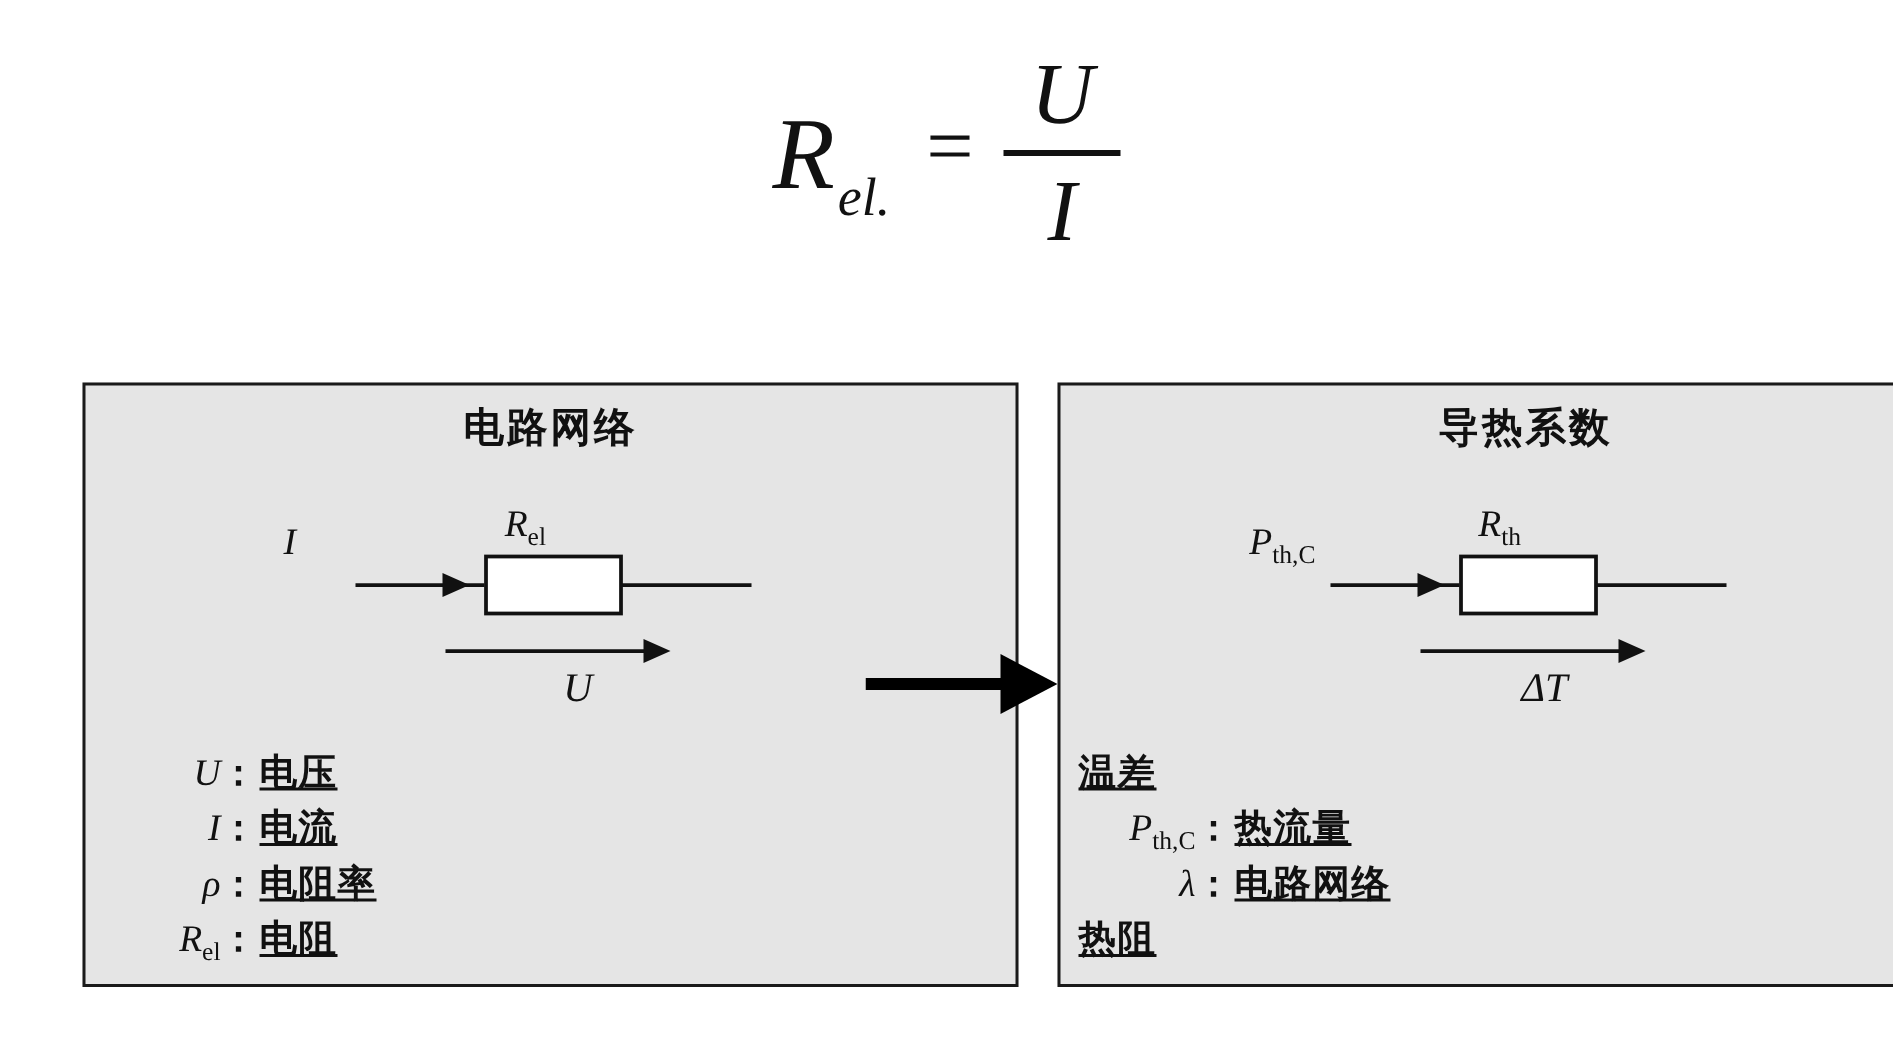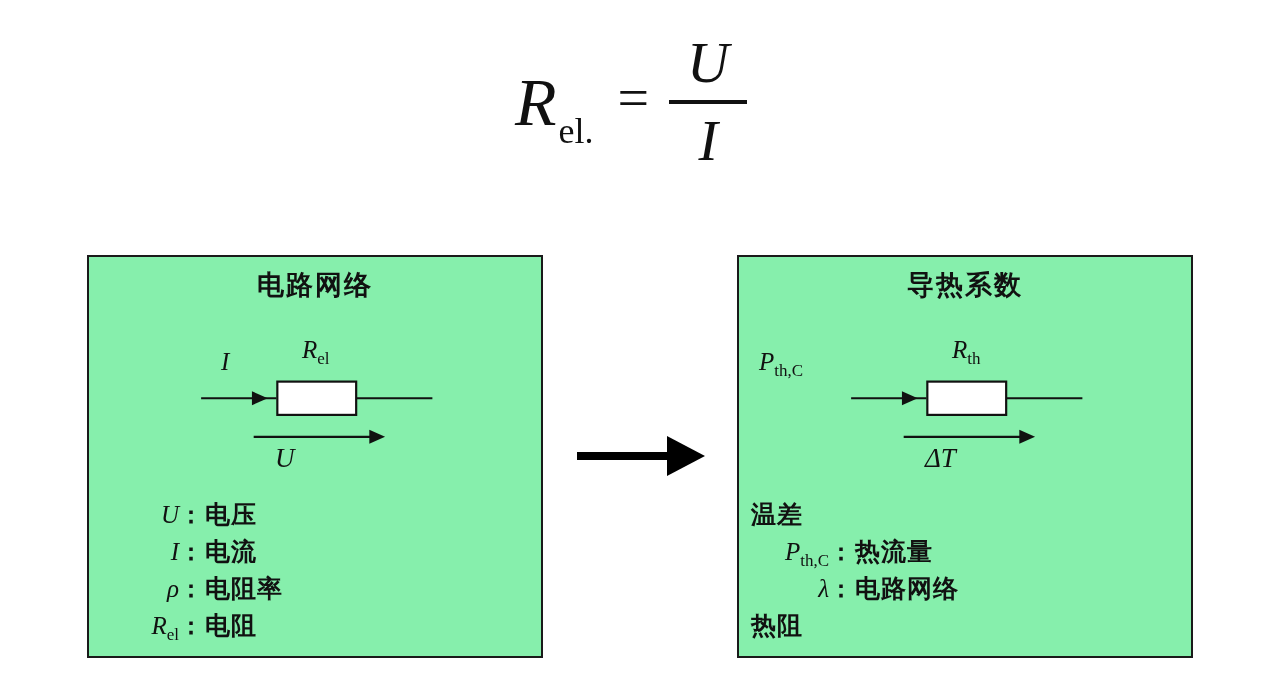--- a/index.html
+++ b/index.html
@@ -16,56 +16,56 @@
     position:absolute;left:0;right:0;top:22px;height:160px;
     display:flex;justify-content:center;align-items:center;
   }
   .f-lhs{display:inline-flex;align-items:baseline;}
   .f-base{
     font-family:"Liberation Serif","DejaVu Serif",serif;
     font-style:italic;font-size:68px;line-height:1;
   }
   .f-sub{
     font-family:"Liberation Serif","DejaVu Serif",serif;
-    font-size:36px;line-height:1;
+    font-style:italic;font-size:36px;line-height:1;
     position:relative;top:18px;left:2px;
   }
   .f-eq{
     font-family:"Liberation Serif","DejaVu Serif",serif;
     font-size:56px;line-height:1;margin:0 20px 0 26px;
     position:relative;top:-4px;
   }
   .f-frac{display:inline-flex;flex-direction:column;align-items:center;}
   .f-num,.f-den{
     font-family:"Liberation Serif","DejaVu Serif",serif;
     font-style:italic;font-size:58px;line-height:1;
   }
   .f-bar{width:78px;height:4px;background:#111;margin:8px 0;}
   
   .panel{
-    position:absolute;top:255px;width:456px;height:403px;
-    border:2px solid #1a1a1a;background:#86efac;box-sizing:border-box;margin-left:32px;
+    position:absolute;top:255px;width:624px;height:403px;
+    border:2px solid #1a1a1a;background:#e5e5e5;box-sizing:border-box;
   }
   .panel.left{left:55px;}
   .panel.right{left:705px;}
   .panel-title{
     position:absolute;left:0;right:0;top:10px;
     text-align:center;font-size:27px;font-weight:700;letter-spacing:2px;
   }
   .circuit-svg{position:absolute;left:0;top:0;width:100%;height:100%;}
   .lbl{
     position:absolute;
     font-family:"Liberation Serif","DejaVu Serif",serif;
     font-style:italic;font-size:25px;line-height:1;
   }
   .lbl sub{
     font-style:normal;font-size:17px;line-height:1;
     vertical-align:-6px;letter-spacing:0;
   }
-  .lbl.centered{text-align:left;}
+  .lbl.centered{text-align:right;}
   
   .in-label{left:20px;top:92px;width:150px;text-align:center;}
   .in-label-simple{left:132px;top:92px;width:40px;text-align:left;}
   .res-label{left:213px;top:80px;width:94px;text-align:center;}
   .flow-label{left:186px;top:188px;width:152px;text-align:center;font-size:27px;}
   
   .legend{position:absolute;left:10px;bottom:10px;}
   .legend-row{display:flex;align-items:baseline;height:37px;}
   .legend-var{
     display:inline-block;min-width:104px;text-align:right;
@@ -74,21 +74,21 @@
   }
   .legend-var sub{
     font-style:normal;font-size:17px;vertical-align:-6px;
   }
   .legend-colon{
     font-style:normal;font-weight:700;
     font-family:"Liberation Sans","DejaVu Sans",sans-serif;
     font-size:24px;
   }
   .legend-desc{
-    font-weight:700;font-size:25px;margin-left:2px;letter-spacing:1px;
+    font-weight:700;font-size:25px;margin-left:2px;letter-spacing:1px;text-decoration:underline;
   }
   
   .connector{position:absolute;left:577px;top:433px;width:128px;height:46px;}
 </style>
 </head>
 <body>
 
 <div class="canvas">
 
   <div class="formula">

